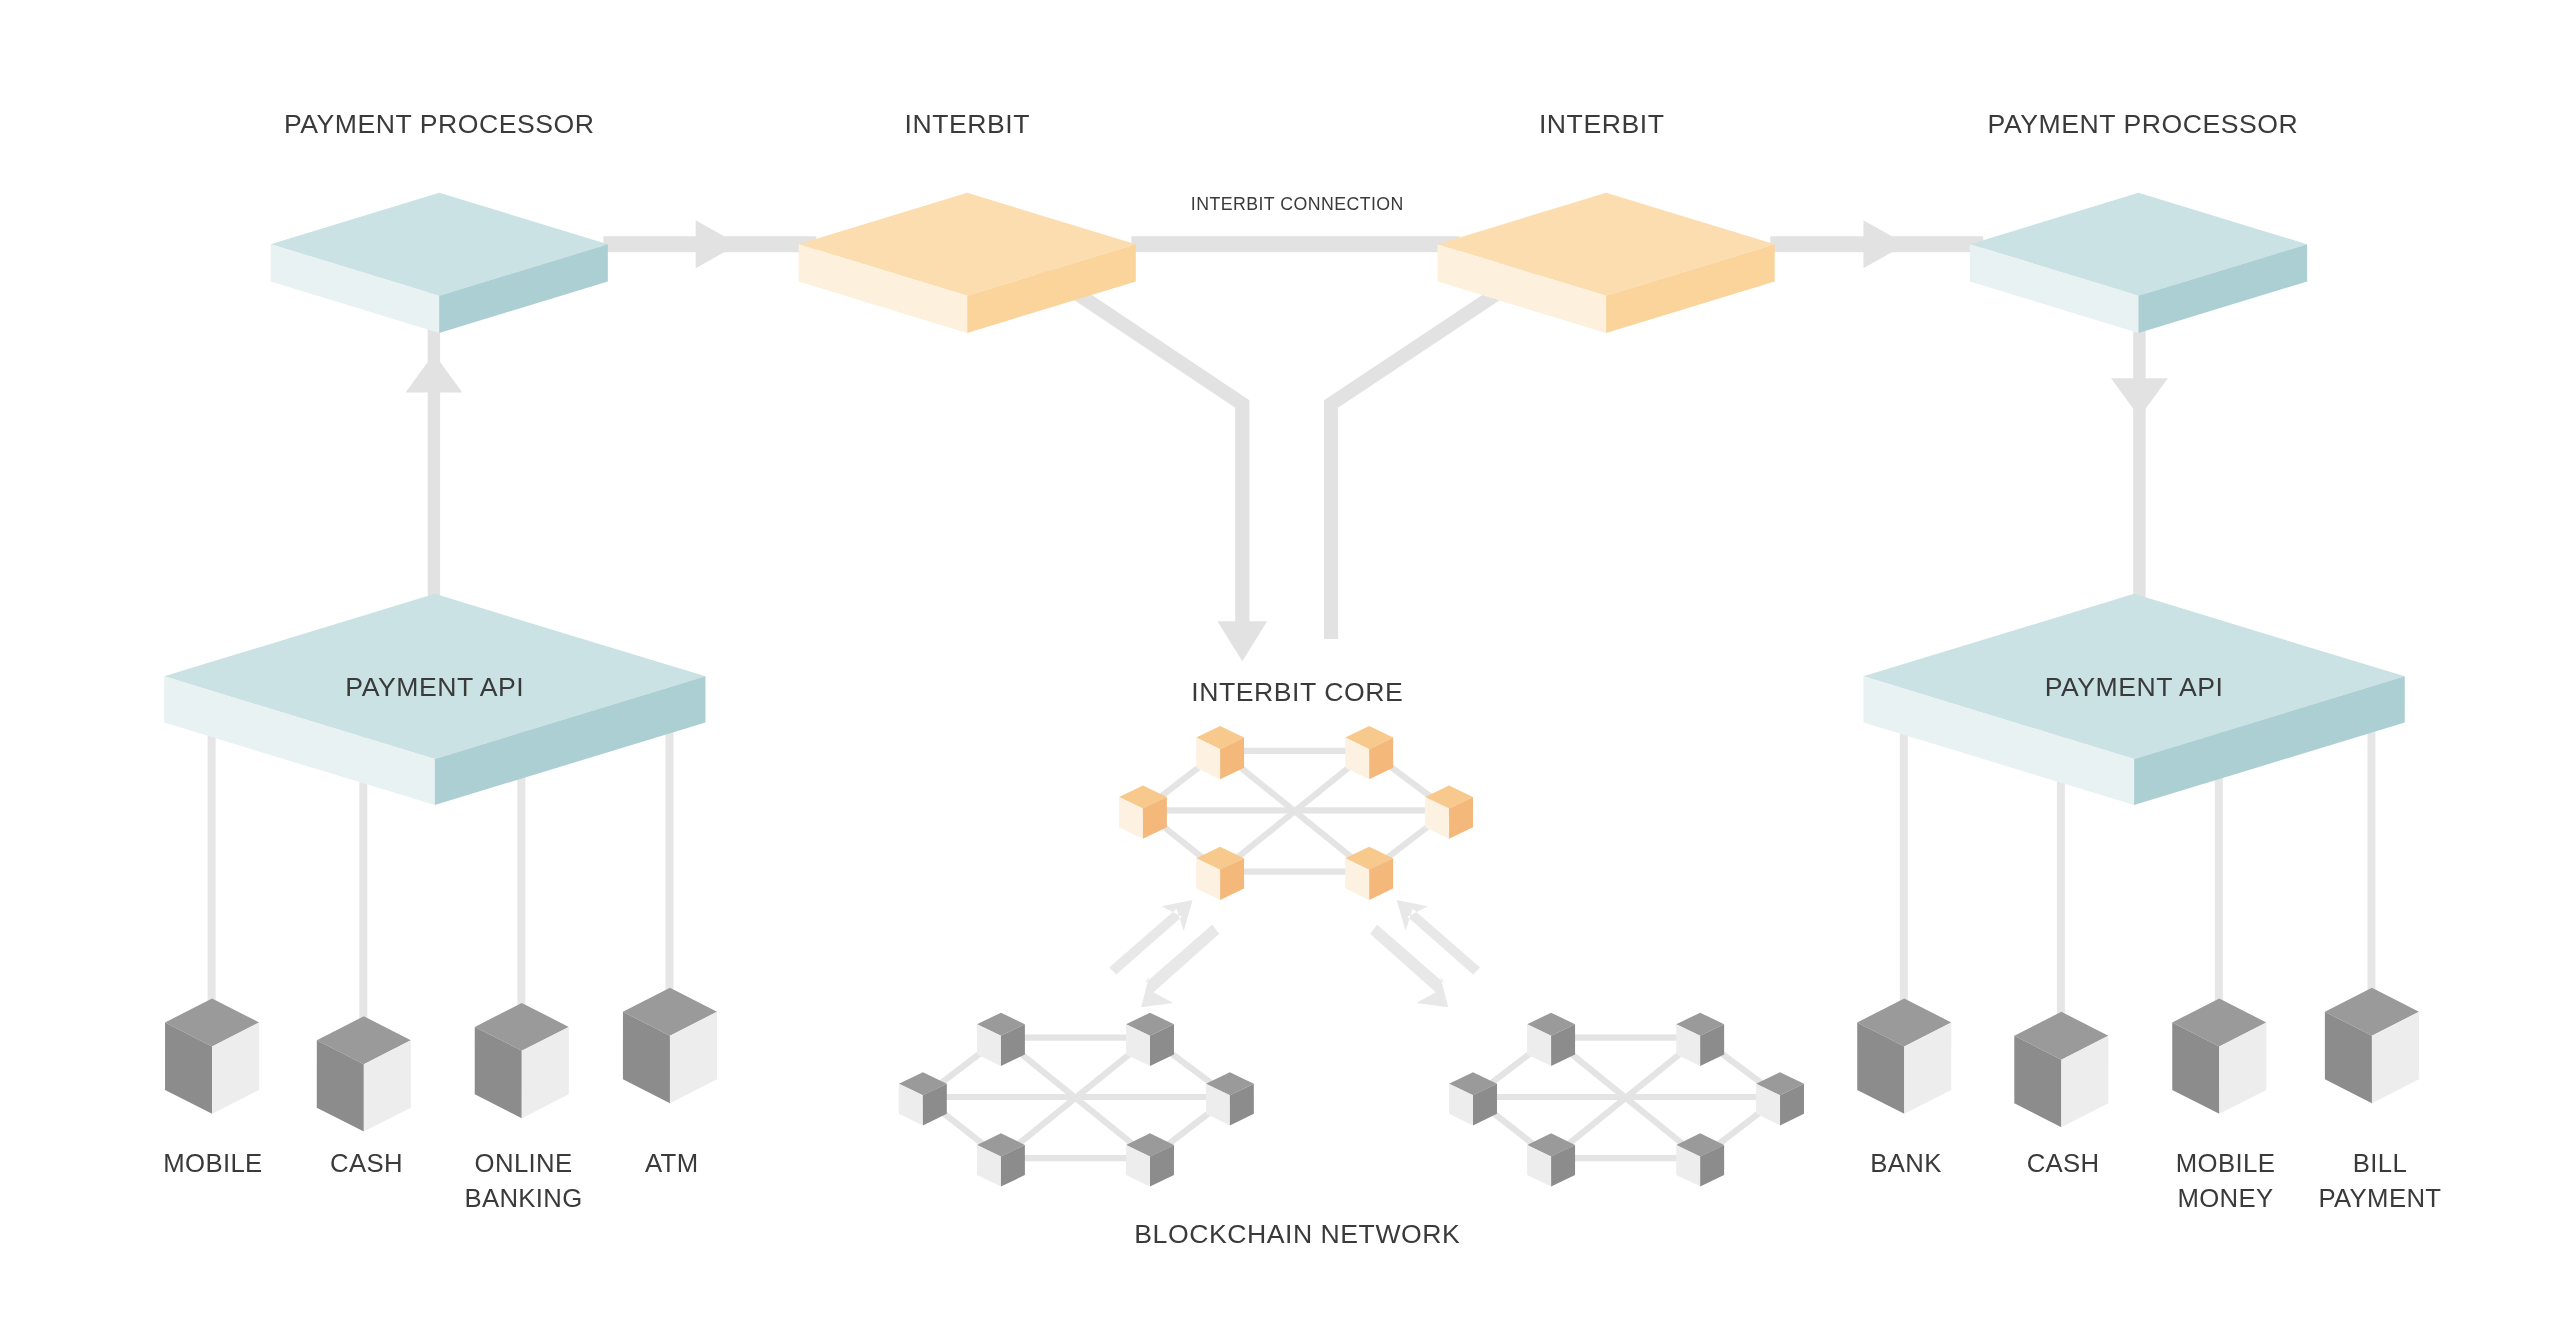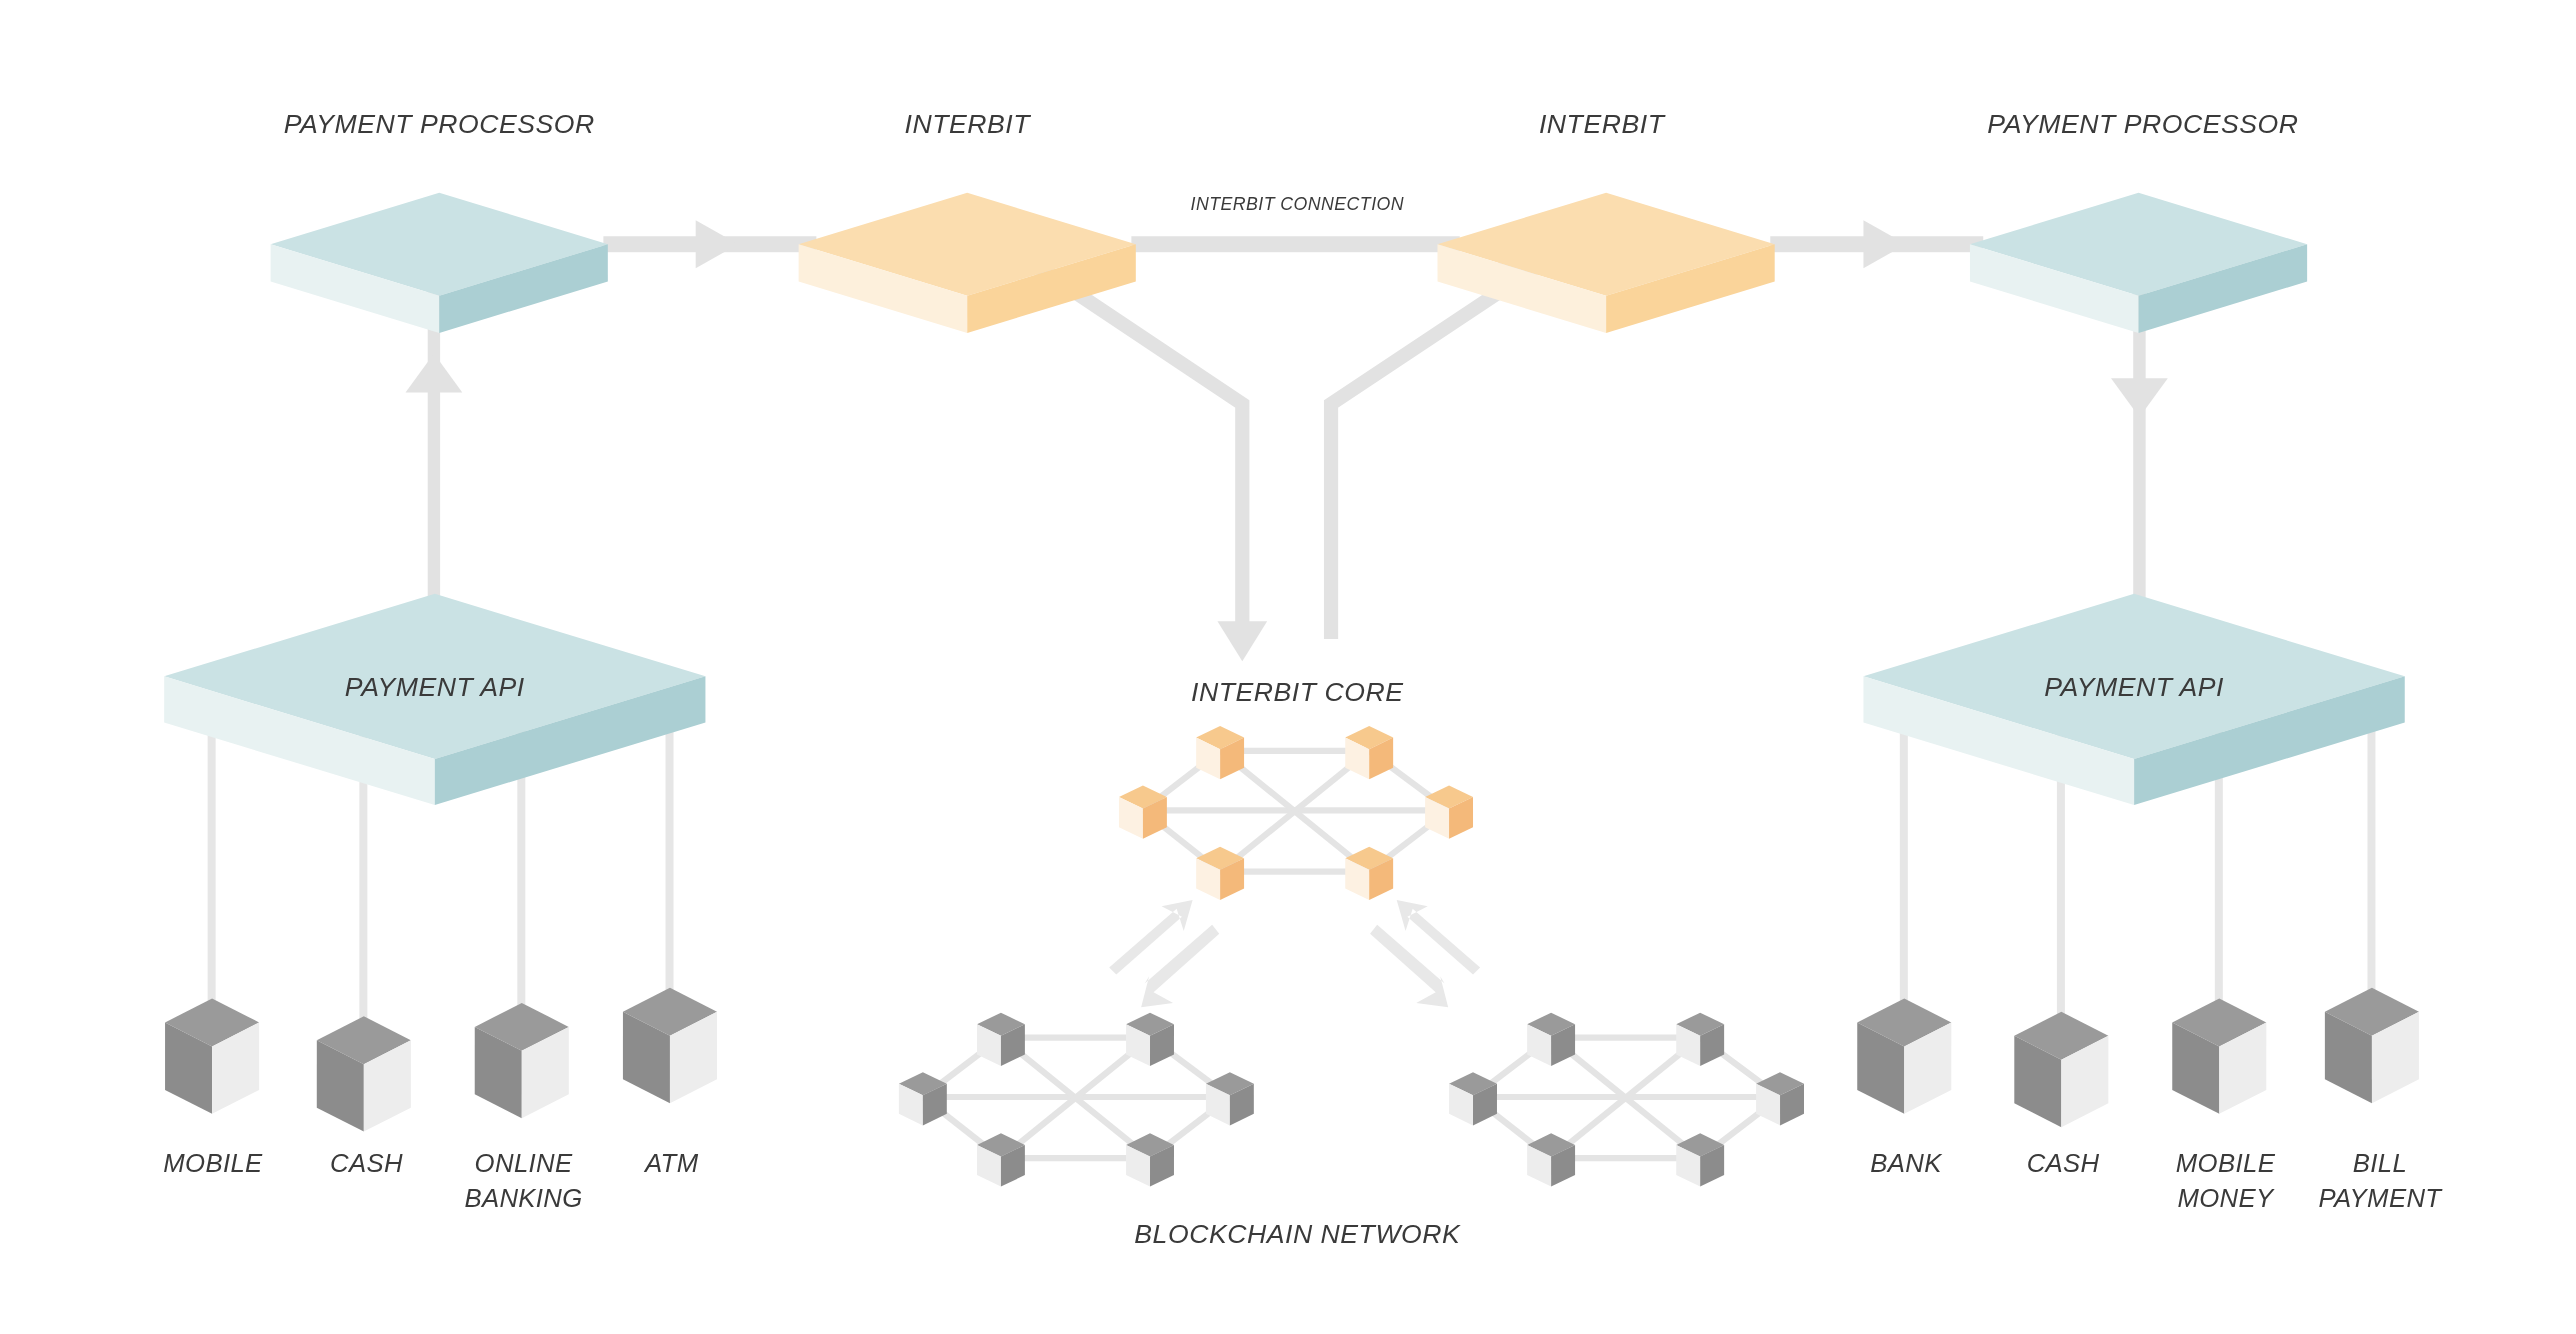--- a/index.html
+++ b/index.html
@@ -12,21 +12,20 @@
     font-family: "Liberation Sans", sans-serif;
     width: 2576px;
     height: 1335px;
     overflow: hidden;
   }
   #stage {
     position: relative;
     width: 2576px;
     height: 1335px;
     background: #ffffff;
-    font-style: italic;
   }
   #diagram-svg {
     position: absolute;
     top: 0;
     left: 0;
     width: 2576px;
     height: 1335px;
     display: block;
   }
   .dg-label {

